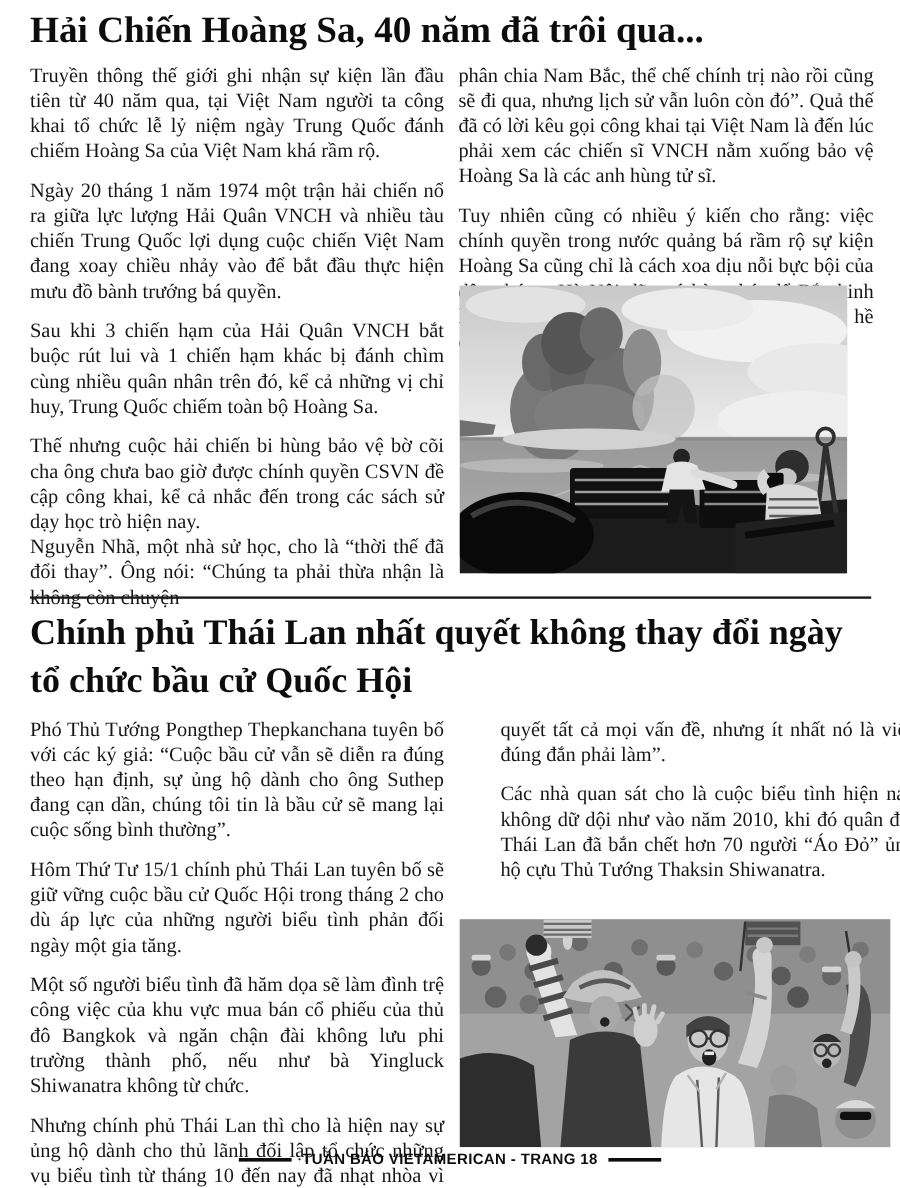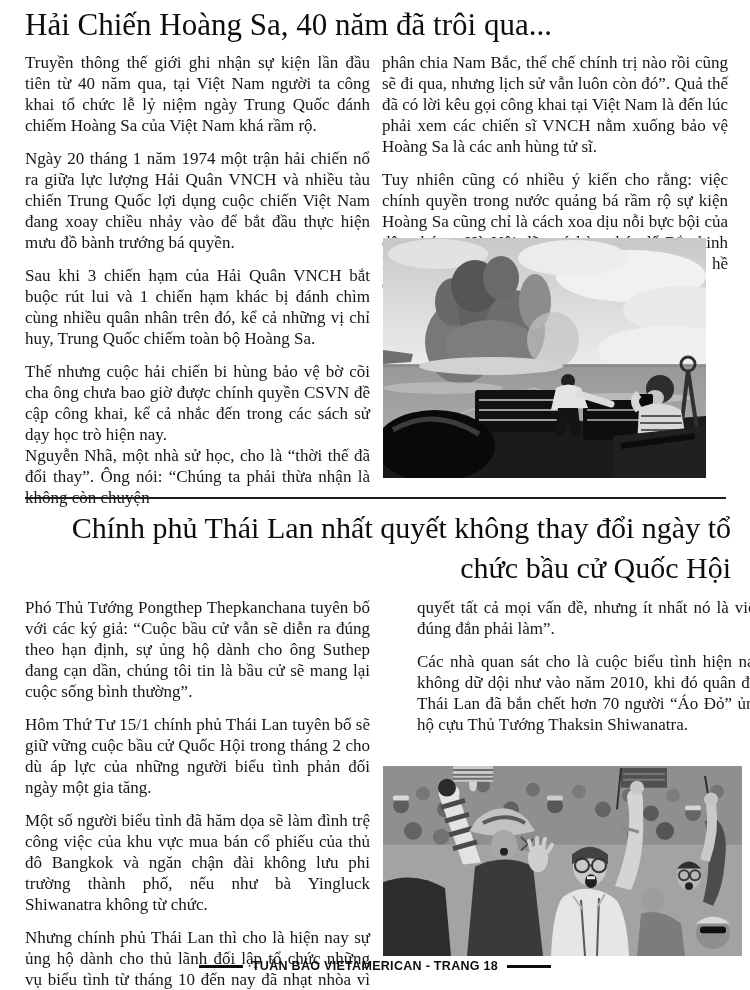--- a/index.html
+++ b/index.html
@@ -1,21 +1,21 @@
 <!DOCTYPE html>
 <html><head>
 <meta charset="utf-8">
 <style>
   html,body{margin:0;padding:0;background:#ffffff;}
   .page{position:relative;width:750px;height:990px;background:#ffffff;overflow:hidden;
         font-family:"Liberation Serif","DejaVu Serif",serif;color:#161616;}
-  .headline{position:absolute;margin:0;font-weight:normal;color:#0d0d0d;
+  .headline{position:absolute;margin:0;font-weight:bold;color:#0d0d0d;
         font-family:"Liberation Serif","DejaVu Serif",serif;}
   .h-1{top:6px;left:25px;width:710px;font-size:31px;line-height:38px;white-space:nowrap;}
-  .h-2{top:508px;left:25px;width:706px;font-size:30px;line-height:40px;text-align:right;}
+  .h-2{top:508px;left:25px;width:706px;font-size:30px;line-height:40px;}
   .col{position:absolute;font-size:17px;line-height:21px;text-align:justify;}
   .col p{margin:0 0 12px 0;}
   .col p.cont{margin-top:-12px;}
   .col-a1-left{top:52px;left:25px;width:345px;}
   .col-a1-right{top:52px;left:382px;width:346px;}
   .col-a2-left{top:597px;left:25px;width:345px;}
   .col-a2-right{top:597px;left:382px;width:346px;margin-left:35px;}
   .divider{position:absolute;top:497px;left:25px;width:701px;height:2px;background:#1c1c1c;border:0;margin:0;}
   .photo{position:absolute;overflow:hidden;background:#bdbdbd;}
   .photo-sea{top:238px;left:383px;width:323px;height:240px;}

